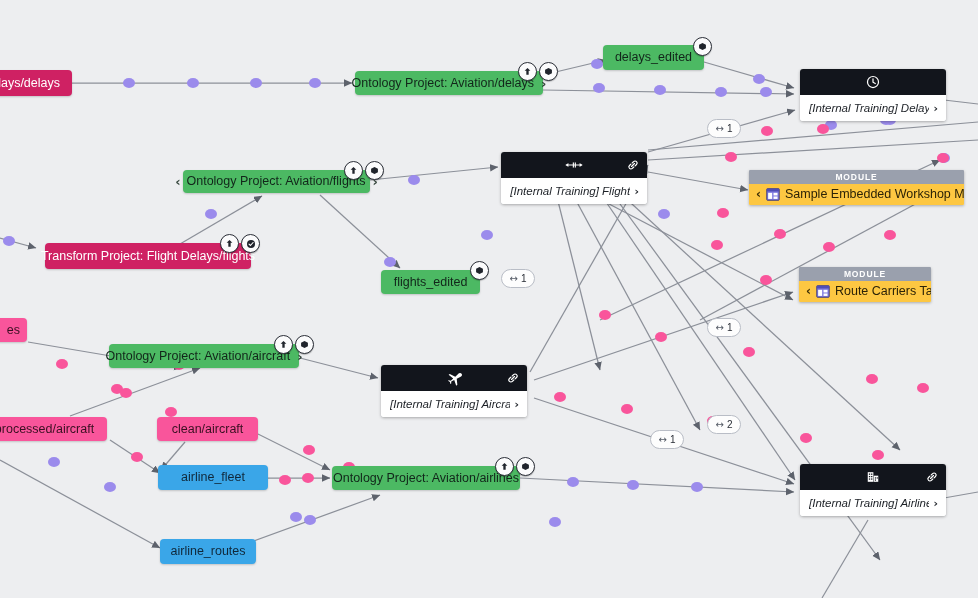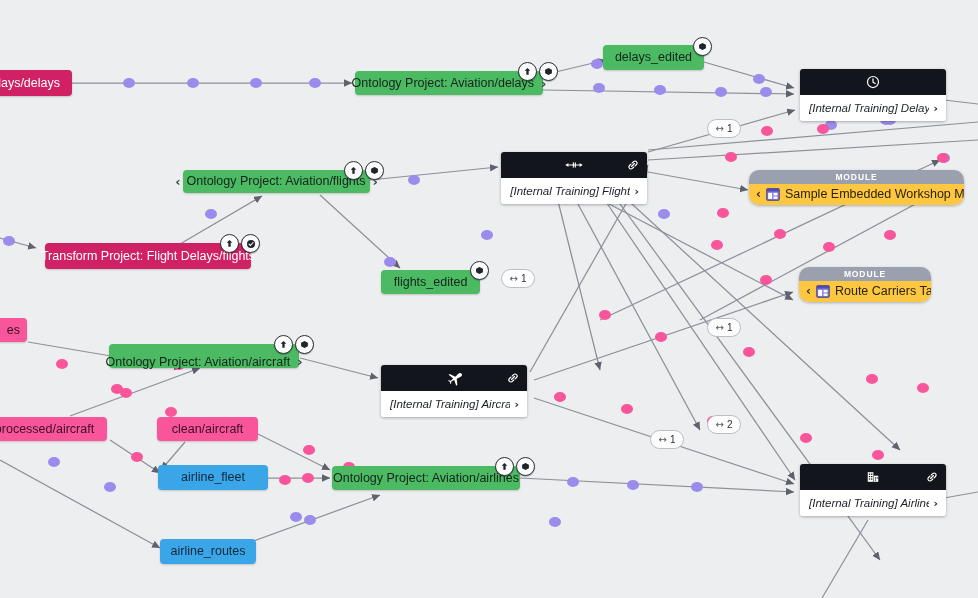--- a/index.html
+++ b/index.html
@@ -73,21 +73,21 @@
   }
   .otcard .body .t{
     flex:1;text-align:center;font-size:11.5px;color:#1c2026;white-space:nowrap;
     overflow:hidden;
     font-style:italic;
   }
   .otcard .body .c{font-family:"DejaVu Sans",sans-serif;font-weight:bold;font-size:11px;color:#1c2026;margin-left:4px;}
 
   
   .modcard{
-    position:absolute;border-radius:10px;overflow:hidden;
+    position:absolute;border-radius:1px;overflow:hidden;
     box-shadow:0 1px 3px rgba(0,0,0,.28);z-index:6;
   }
   .modcard .mhdr{
     background:#9aa0ad;color:#ffffff;text-align:center;
     font-size:8.5px;letter-spacing:.9px;font-weight:bold;
     padding:2px 0 2px;
   }
   .modcard .mbody{
     background:#fdc742;display:flex;align-items:center;
     padding:3px 10px 4px 7px;gap:5px;
@@ -320,21 +320,21 @@
       <svg width="9" height="9" viewBox="0 0 10 10">
           <path d="M5 1 L8.8 3 V7 L5 9 L1.2 7 V3 Z" fill="#20242c"></path>
         </svg>
     </span>
   </div>
 
   <div class="node pill pink" style="left:-24px;top:318px;width:51px;height:24px;justify-content:flex-end;padding-right:7px;">
     <span class="lbl">es</span>
   </div>
 
-  <div class="node pill green" style="left:109px;top:344px;width:190px;height:24px;align-items:flex-end;">
+  <div class="node pill green" style="left:109px;top:344px;width:190px;height:24px;">
     <span class="lbl">Ontology Project: Aviation/aircraft</span>
     <span class="chev r">›</span>
   </div>
   <div class="badges" style="left:274px;top:335px;">
     <span class="badge">
       <svg width="9" height="9" viewBox="0 0 10 10">
           <path d="M5 1 L8.2 4.3 H6.3 V8.6 H3.7 V4.3 H1.8 Z" fill="#20242c"></path>
         </svg>
     </span>
     <span class="badge">

